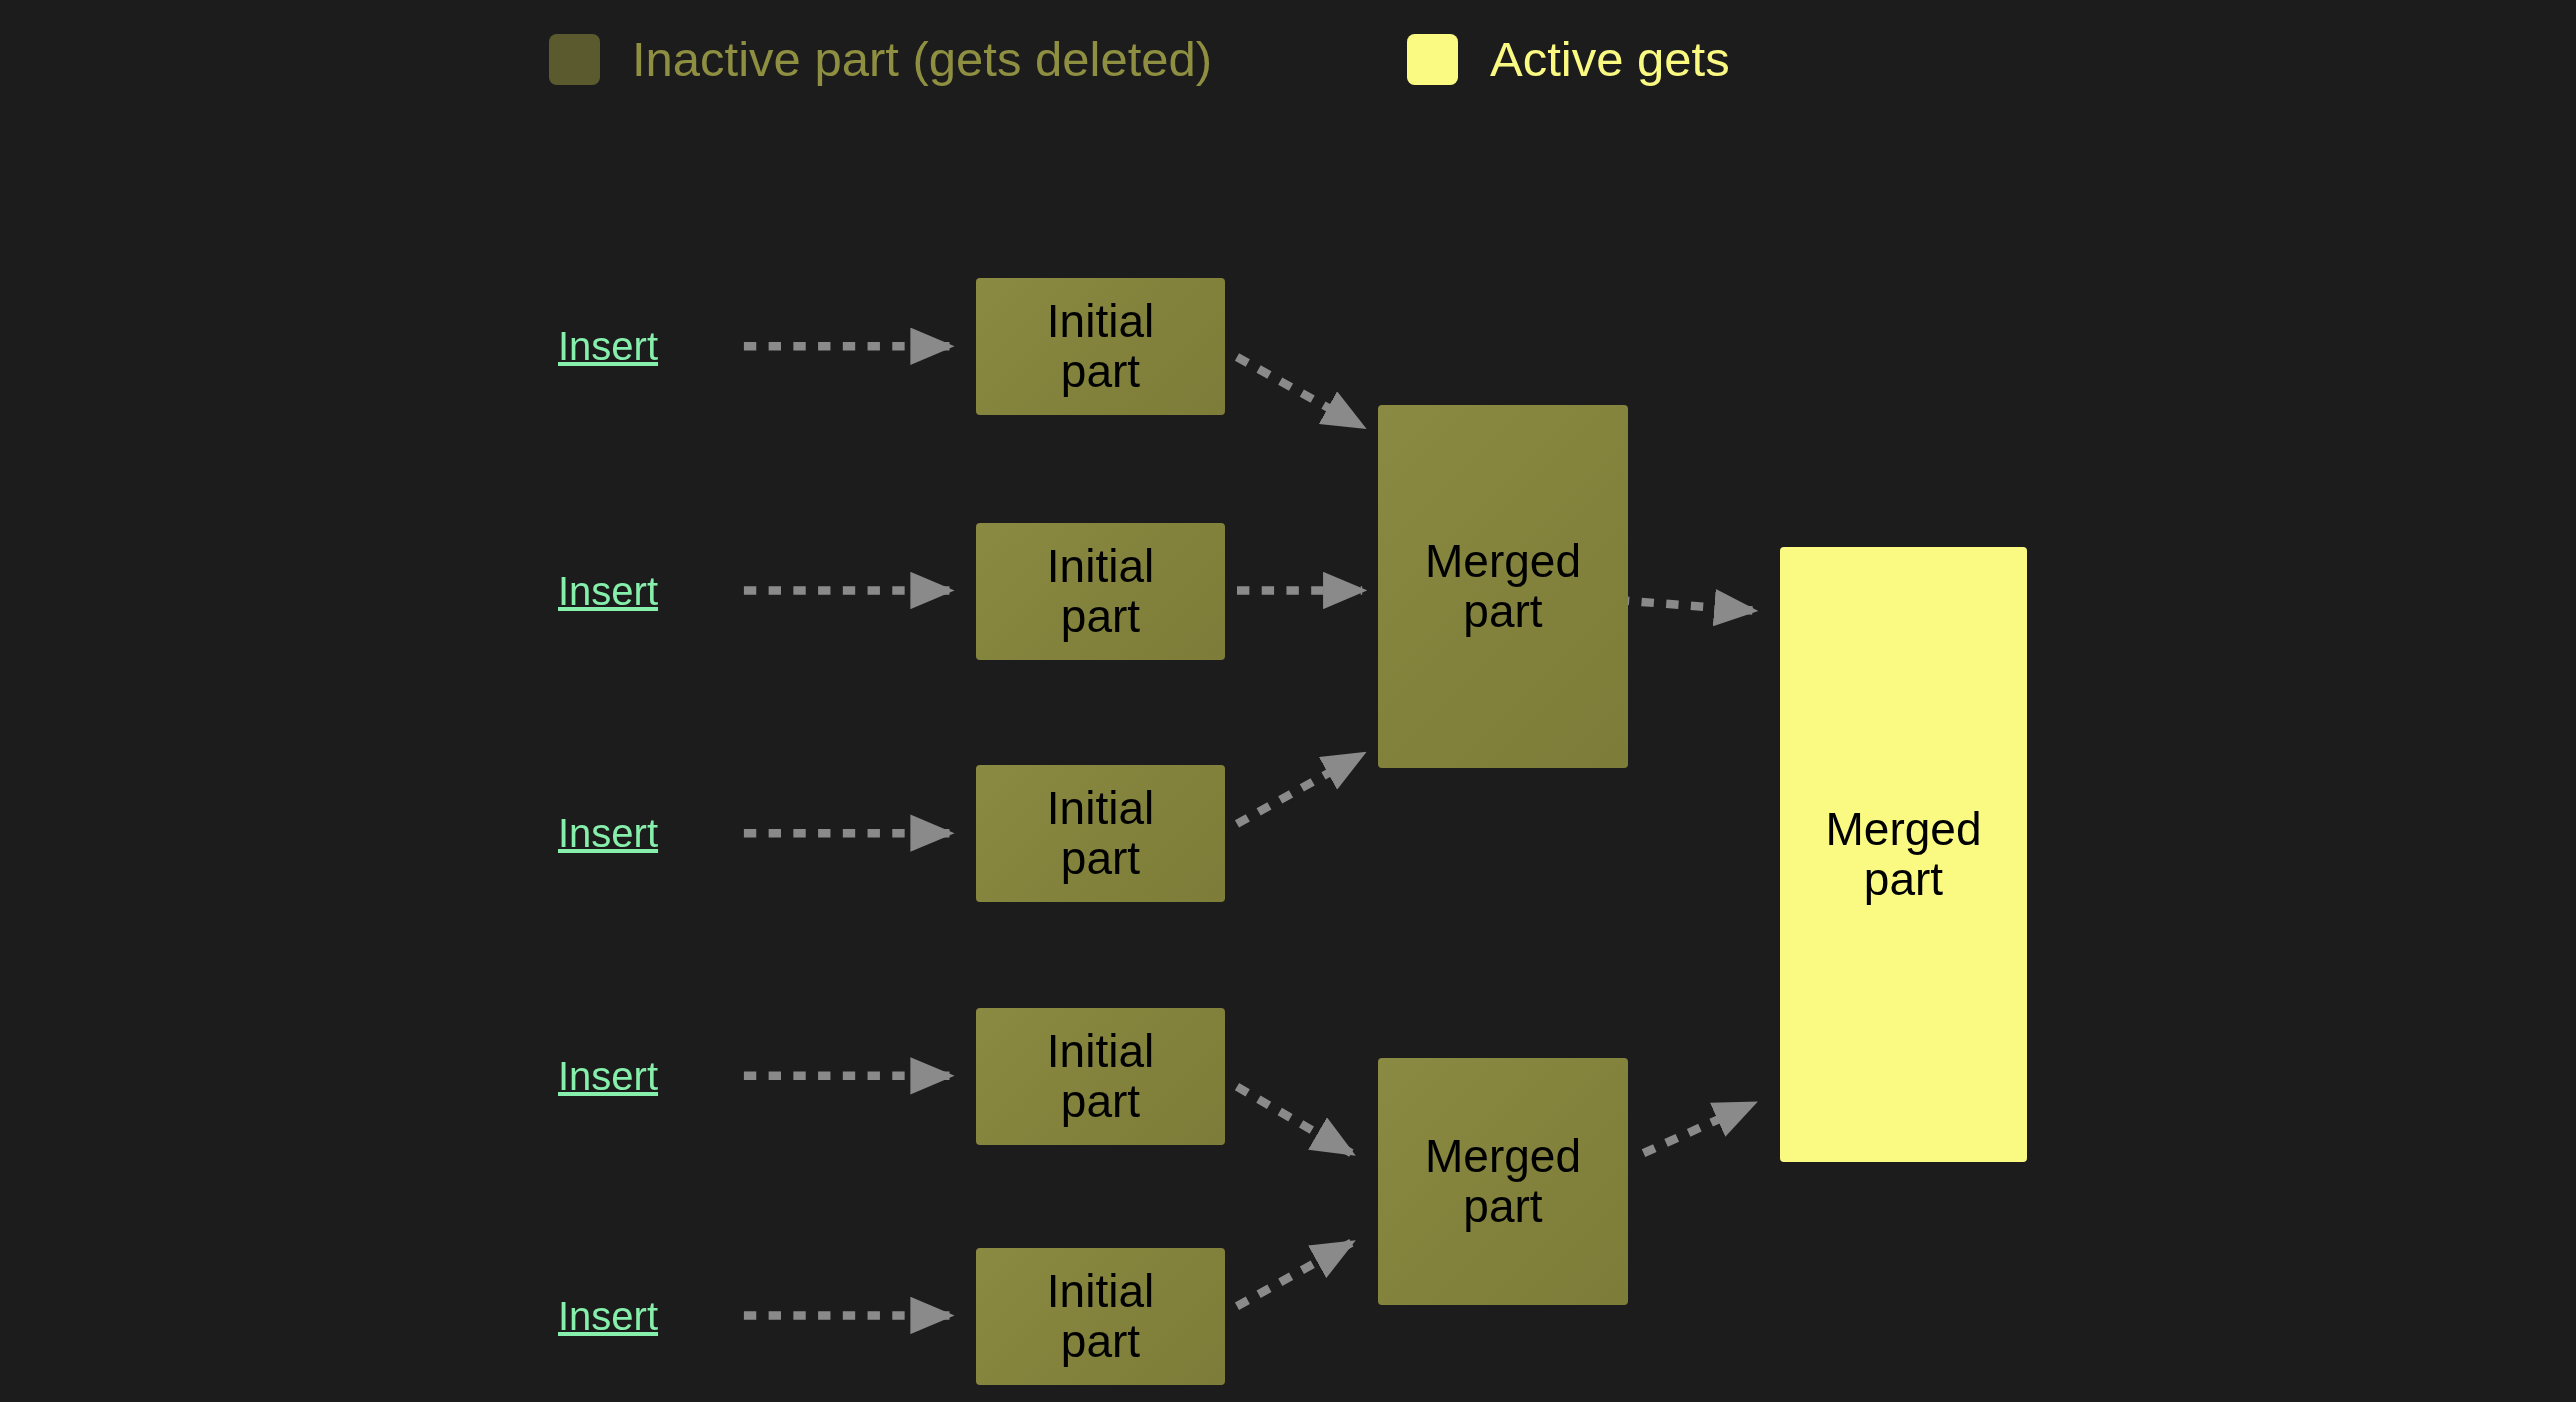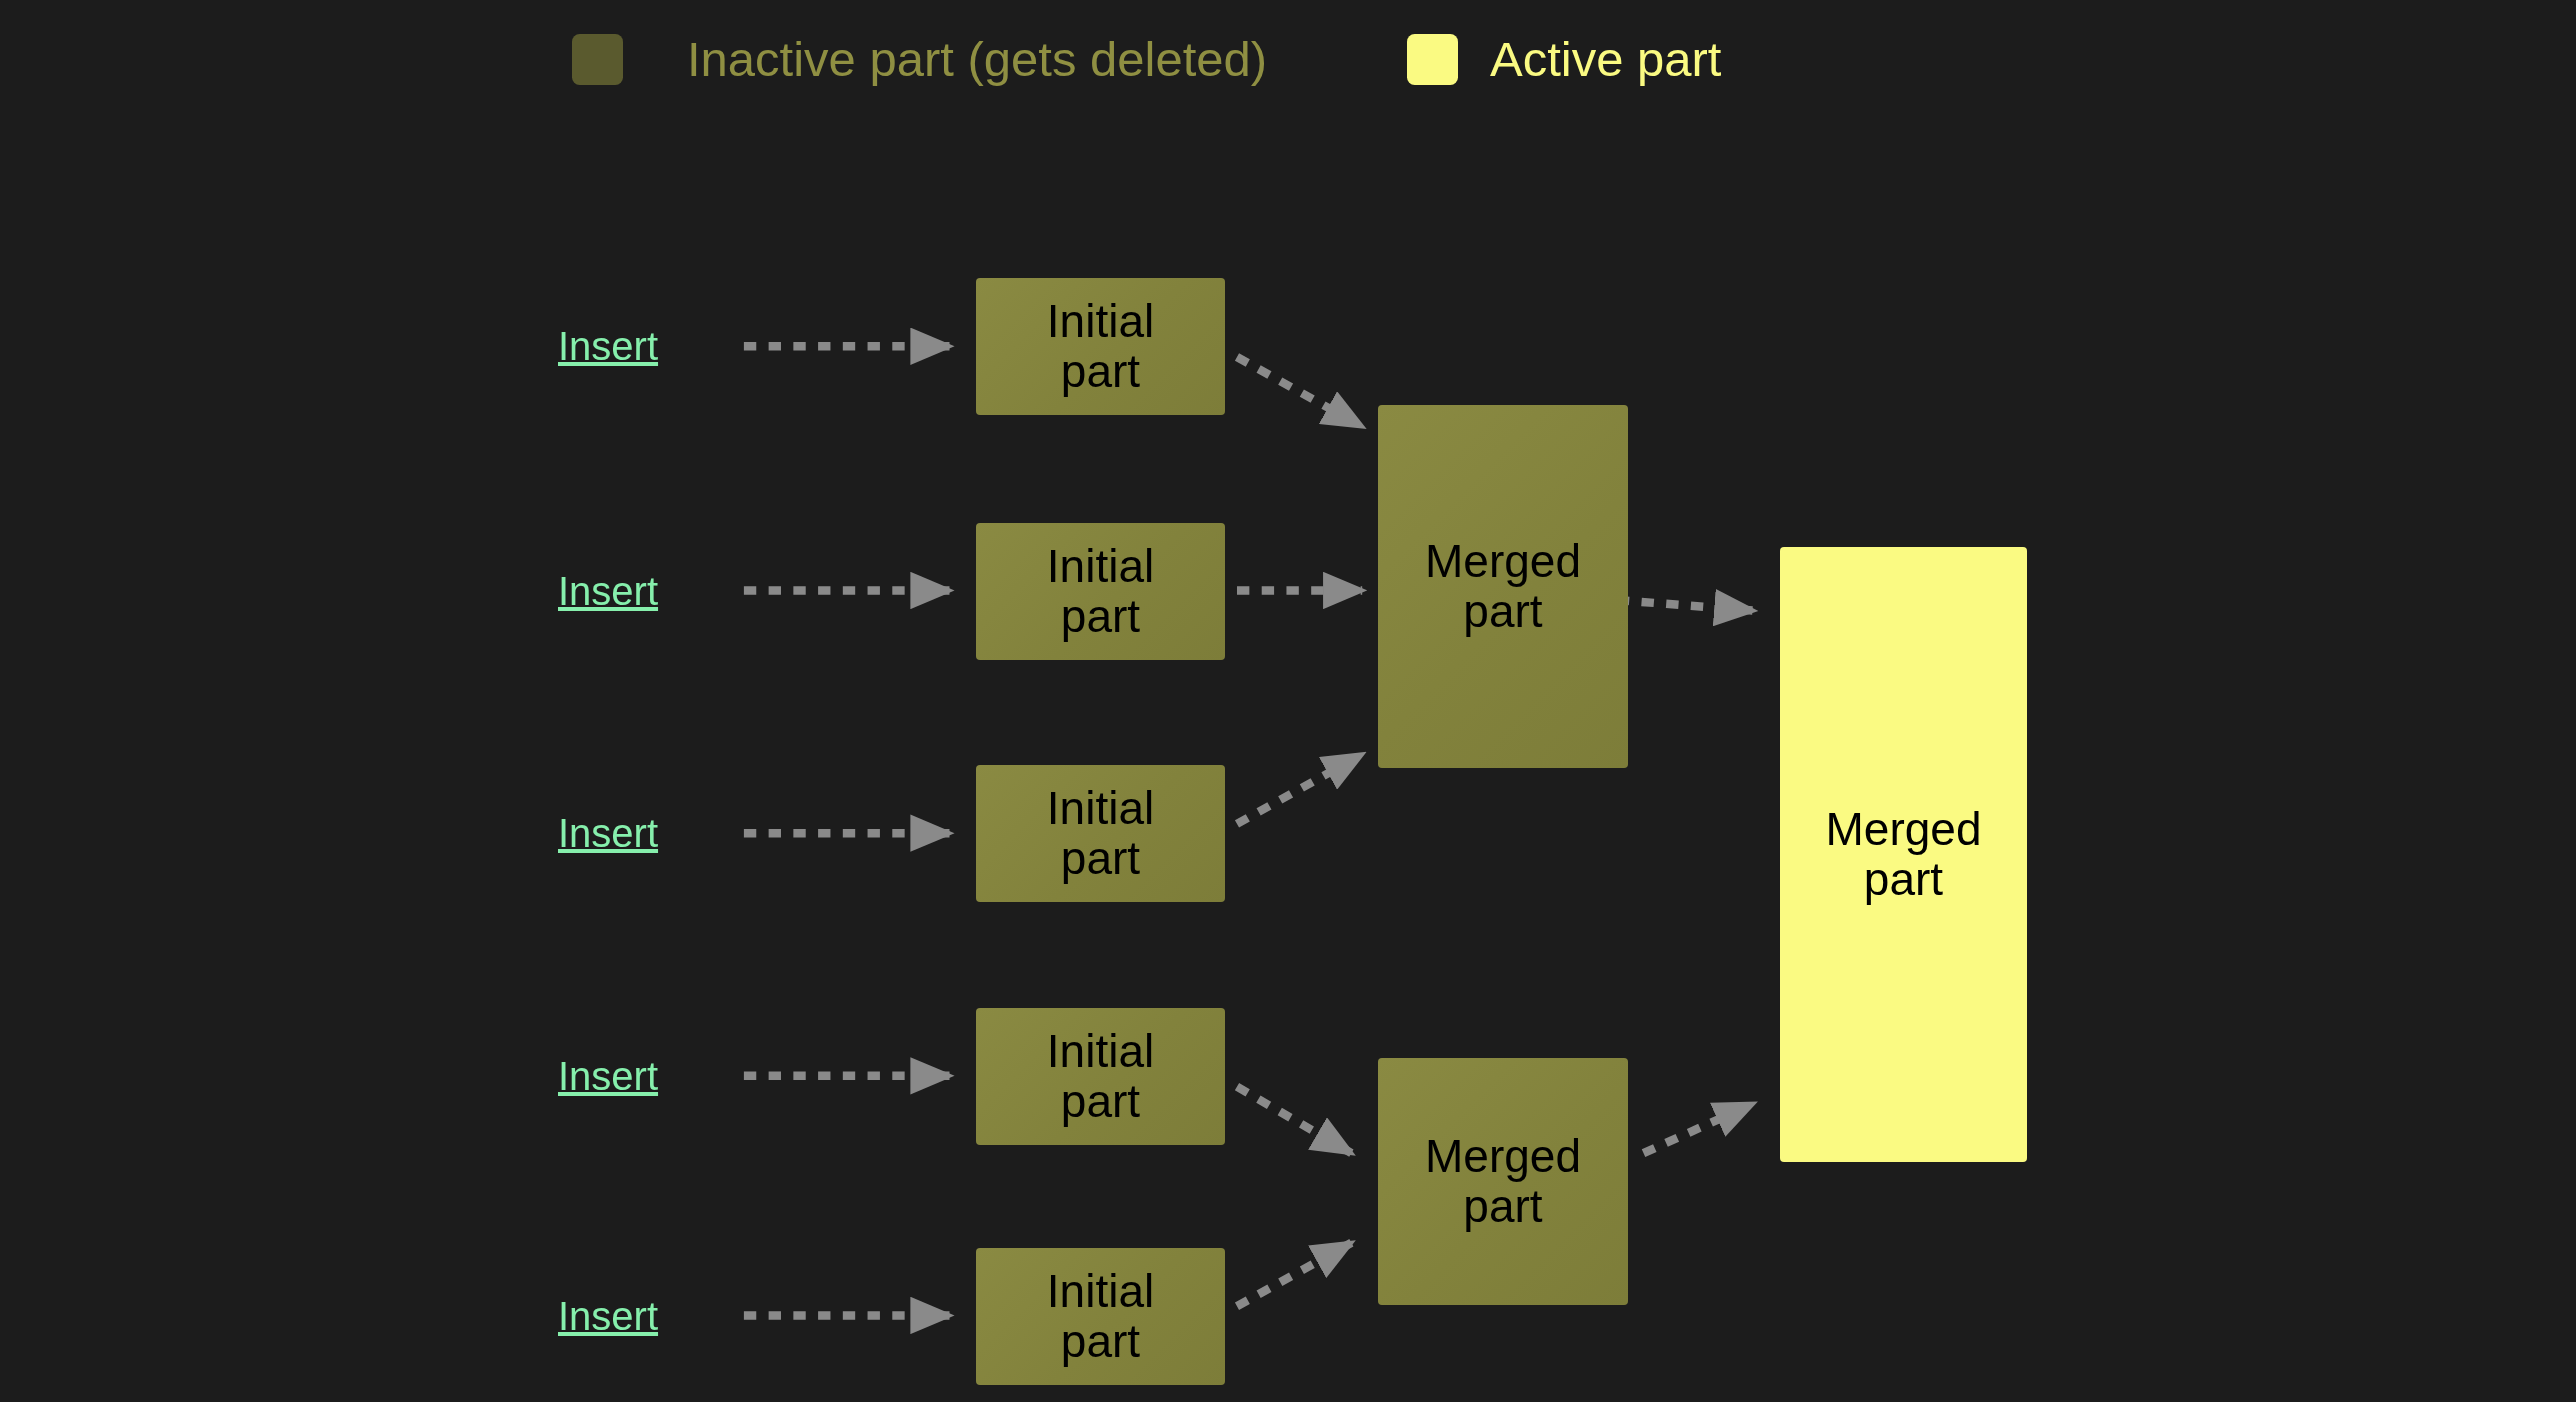--- a/index.html
+++ b/index.html
@@ -38,21 +38,21 @@
     height: 51px;
     border-radius: 7.7px;
     flex: 0 0 auto;
   }
   .legend-label {
     margin-left: 32px;
     font-size: 49px;
     line-height: 1;
     white-space: nowrap;
   }
-  #legend-inactive { left: 572px; top: 34px; gap: 32px; }
+  #legend-inactive { left: 549px; top: 34px; }
   #legend-inactive .legend-swatch { background: #5a5a2e; }
   #legend-inactive .legend-label  { color: #8f8f42; }
   #legend-active   { left: 1407px; top: 34px; }
   #legend-active .legend-swatch   { background: #fafa82; }
   #legend-active .legend-label    { color: #fafa82; }
 
   
   .insert-label {
     position: absolute;
     color: #86efac;
@@ -116,21 +116,21 @@
     </g>
   </svg>
 
   <div class="legend-item" id="legend-inactive">
     <span class="legend-swatch"></span>
     <span class="legend-label">Inactive part (gets deleted)</span>
   </div>
 
   <div class="legend-item" id="legend-active">
     <span class="legend-swatch"></span>
-    <span class="legend-label">Active part</span>
+    <span class="legend-label">Active gets</span>
   </div>
 
   <div class="insert-label" style="left:558px; top:346px;">Insert</div>
   <div class="insert-label" style="left:558px; top:591px;">Insert</div>
   <div class="insert-label" style="left:558px; top:833px;">Insert</div>
   <div class="insert-label" style="left:558px; top:1076px;">Insert</div>
   <div class="insert-label" style="left:558px; top:1316px;">Insert</div>
 
   <div class="part-box inactive" style="left:976px; top:278px; width:249px; height:137px;">
     <span class="box-text"><span>Initial</span><br><span>part</span></span>

